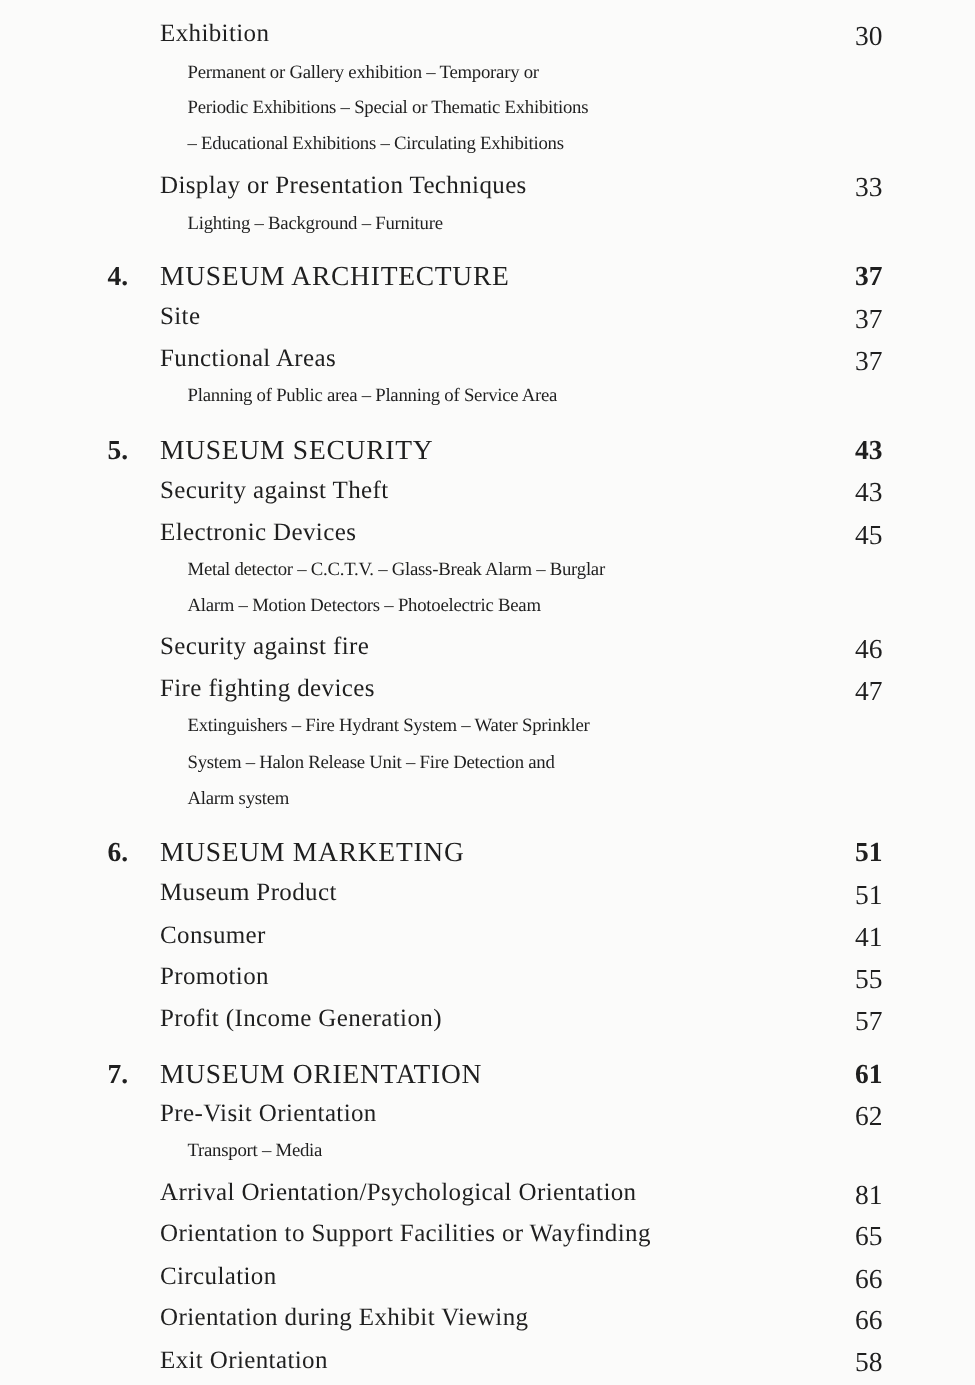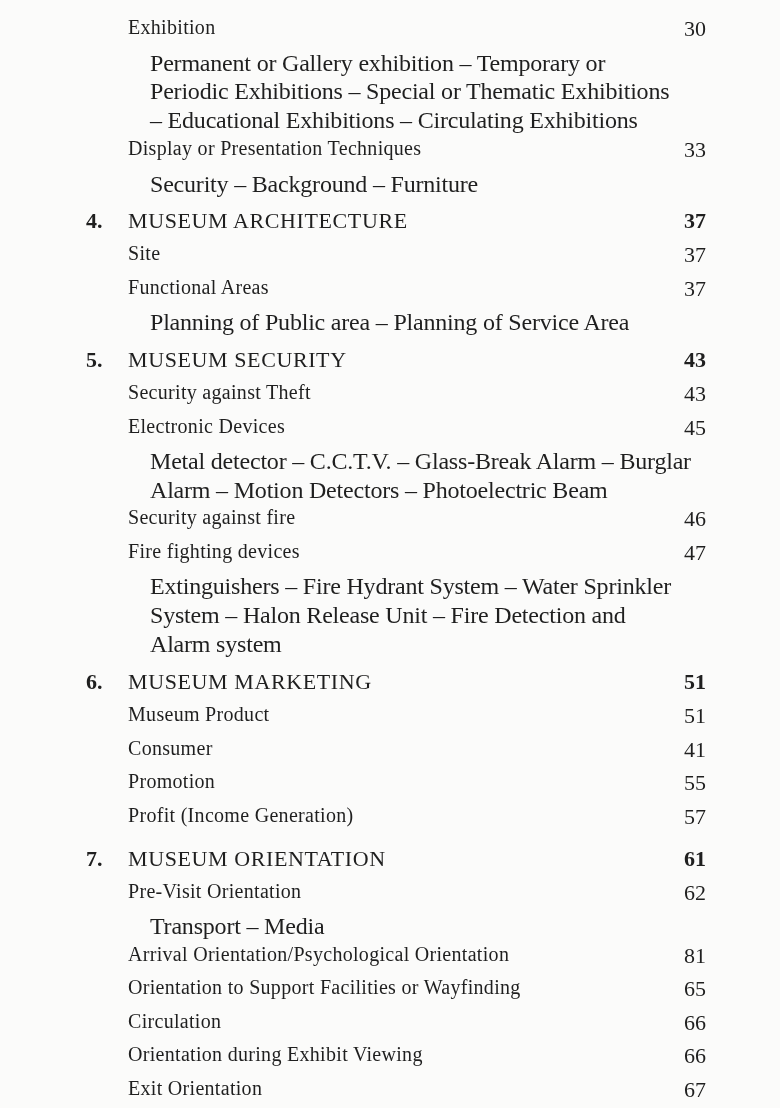--- a/index.html
+++ b/index.html
@@ -7,21 +7,21 @@
     width: 780px; height: 1108px; overflow: hidden;
     background: #fbfbfa;
     font-family: "Liberation Serif", "DejaVu Serif", serif;
     color: #1f1f1f;
     position: relative;
   }
   .row { position: absolute; left: 0; width: 780px; white-space: nowrap; }
   .num { position: absolute; left: 86px; font-weight: bold; font-size: 22px; }
   .ch-title { position: absolute; left: 128px; font-weight: normal; font-size: 22px; letter-spacing: 0.6px; }
   .sec-title { position: absolute; left: 128px; font-size: 20px; letter-spacing: 0.3px; }
-  .sub { position: absolute; left: 150px; font-size: 24px; letter-spacing: -0.2px; }
+  .sub { position: absolute; left: 150px; font-size: 15px; letter-spacing: -0.2px; }
   .page { position: absolute; right: 74px; font-size: 22px; text-align: right; }
   .page.b { font-weight: bold; }
 </style>
 </head>
 <body>
 
 <div>
 
   <div class="row" style="top:16px;">
     <span class="sec-title">Exhibition</span>
@@ -35,21 +35,21 @@
     </div>
   <div class="row" style="top:107px;">
       <span class="sub">– Educational Exhibitions – Circulating Exhibitions</span>
     </div>
 
   <div class="row" style="top:137px;">
     <span class="sec-title">Display or Presentation Techniques</span>
     <span class="page">33</span>
   </div>
   <div class="row" style="top:171px;">
-      <span class="sub">Security – Background – Furniture</span>
+      <span class="sub">Lighting – Background – Furniture</span>
     </div>
 
   <div class="row" style="top:208px;">
     <span class="num">4.</span>
     <span class="ch-title">MUSEUM ARCHITECTURE</span>
     <span class="page b">37</span>
   </div>
   <div class="row" style="top:242px;">
     <span class="sec-title">Site</span>
     <span class="page">37</span>
@@ -144,15 +144,15 @@
   <div class="row" style="top:1010px;">
     <span class="sec-title">Circulation</span>
     <span class="page">66</span>
   </div>
   <div class="row" style="top:1043px;">
     <span class="sec-title">Orientation during Exhibit Viewing</span>
     <span class="page">66</span>
   </div>
   <div class="row" style="top:1077px;">
     <span class="sec-title">Exit Orientation</span>
-    <span class="page">67</span>
+    <span class="page">58</span>
   </div>
 </div>
 
 </body></html>

